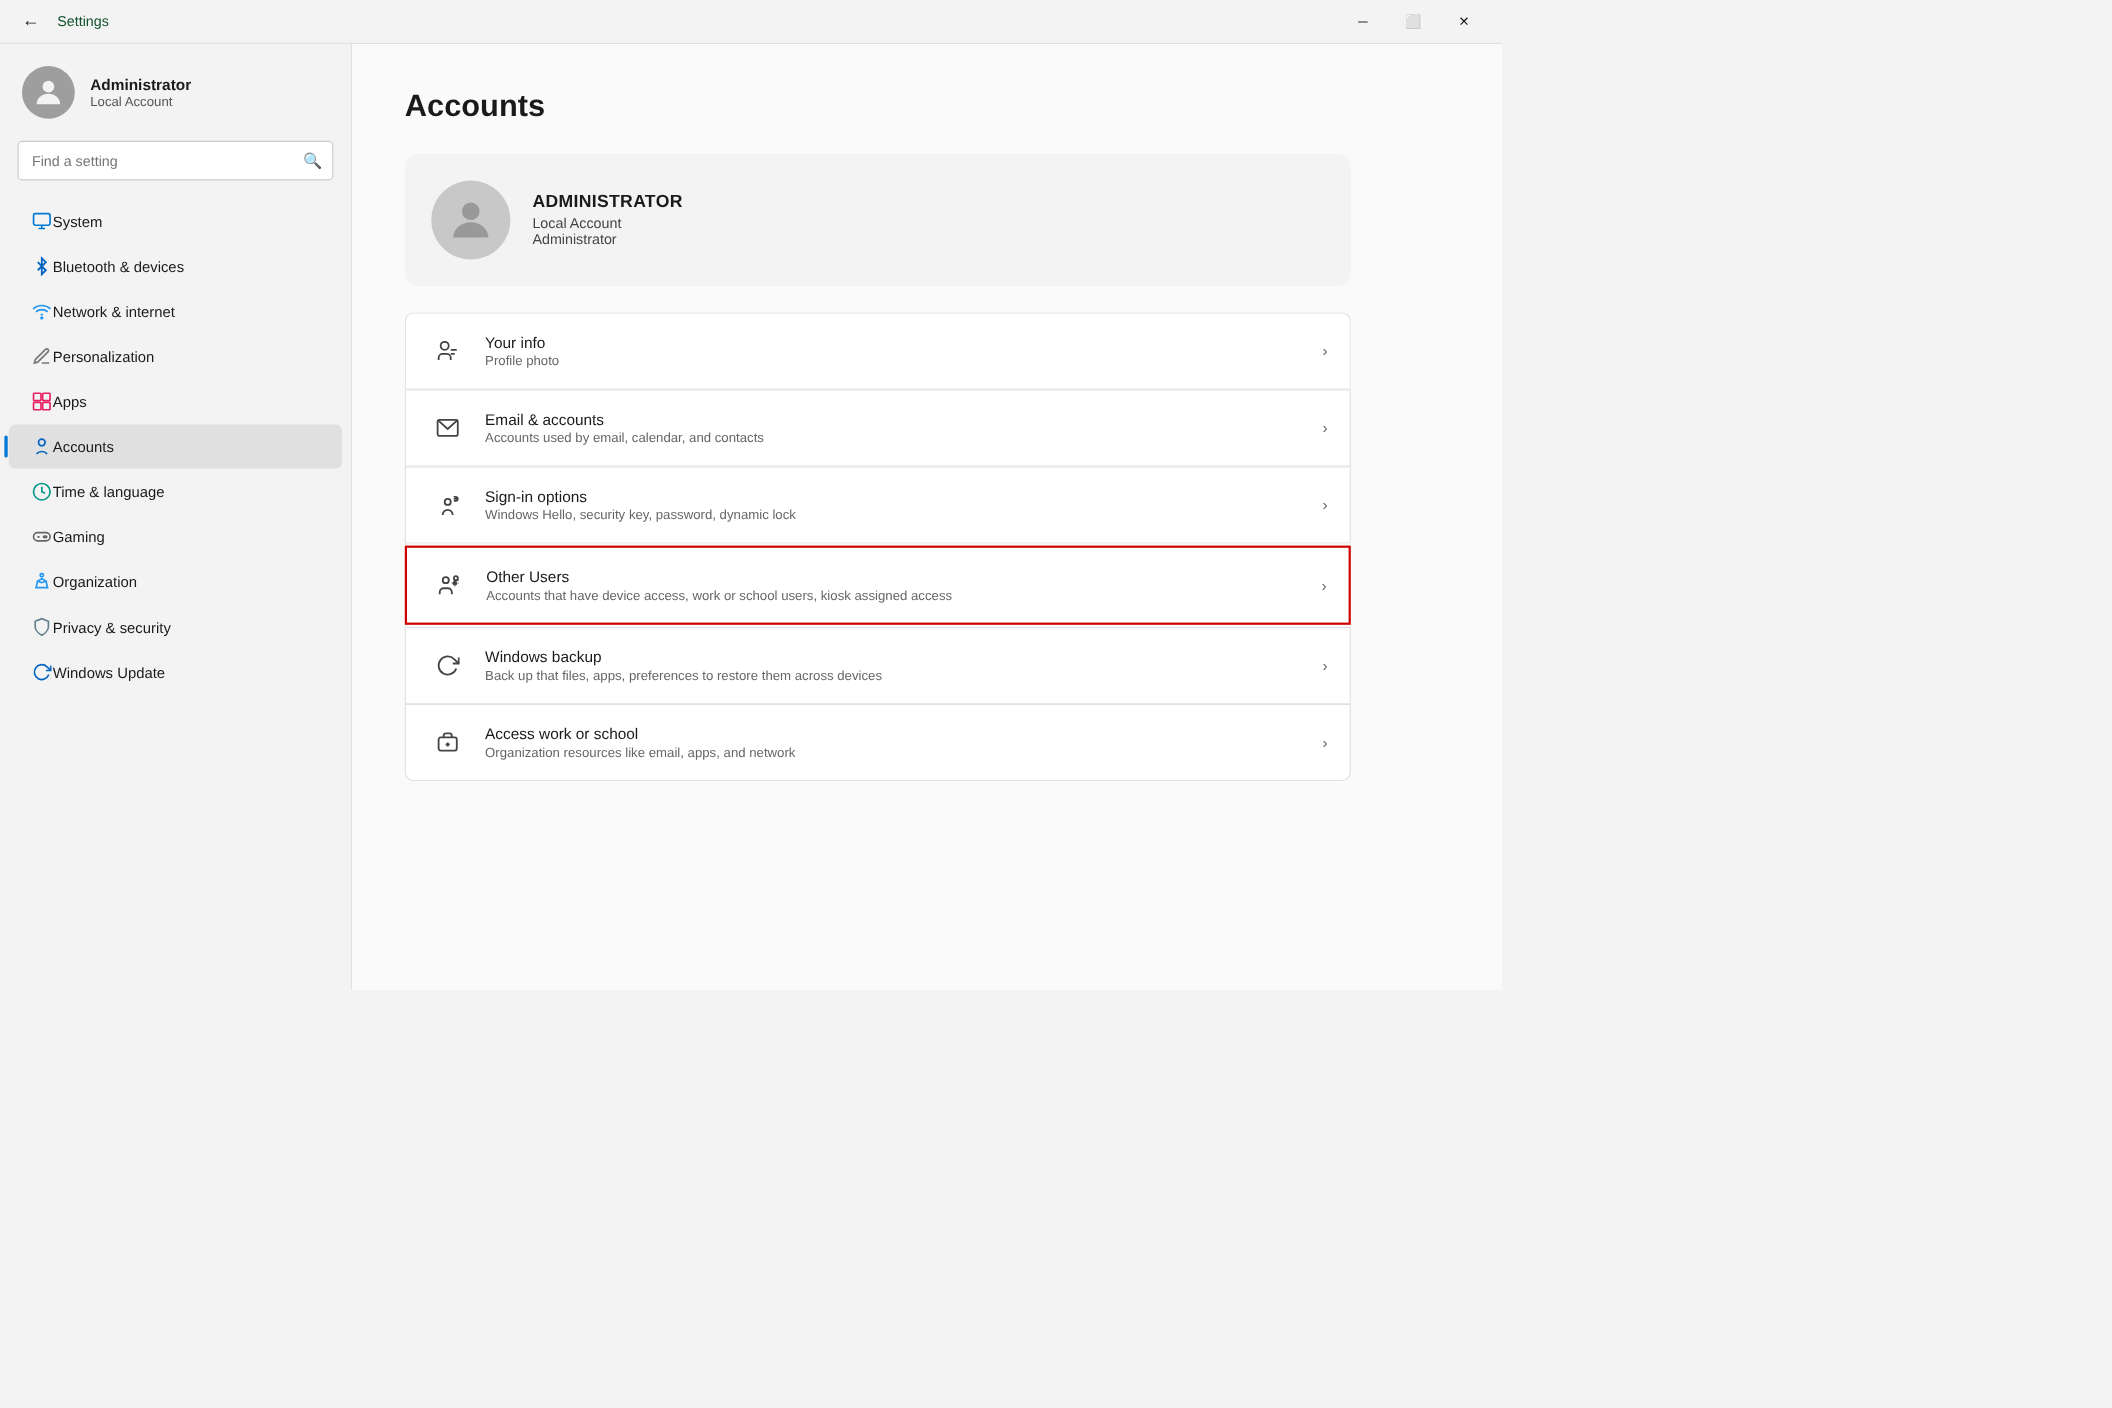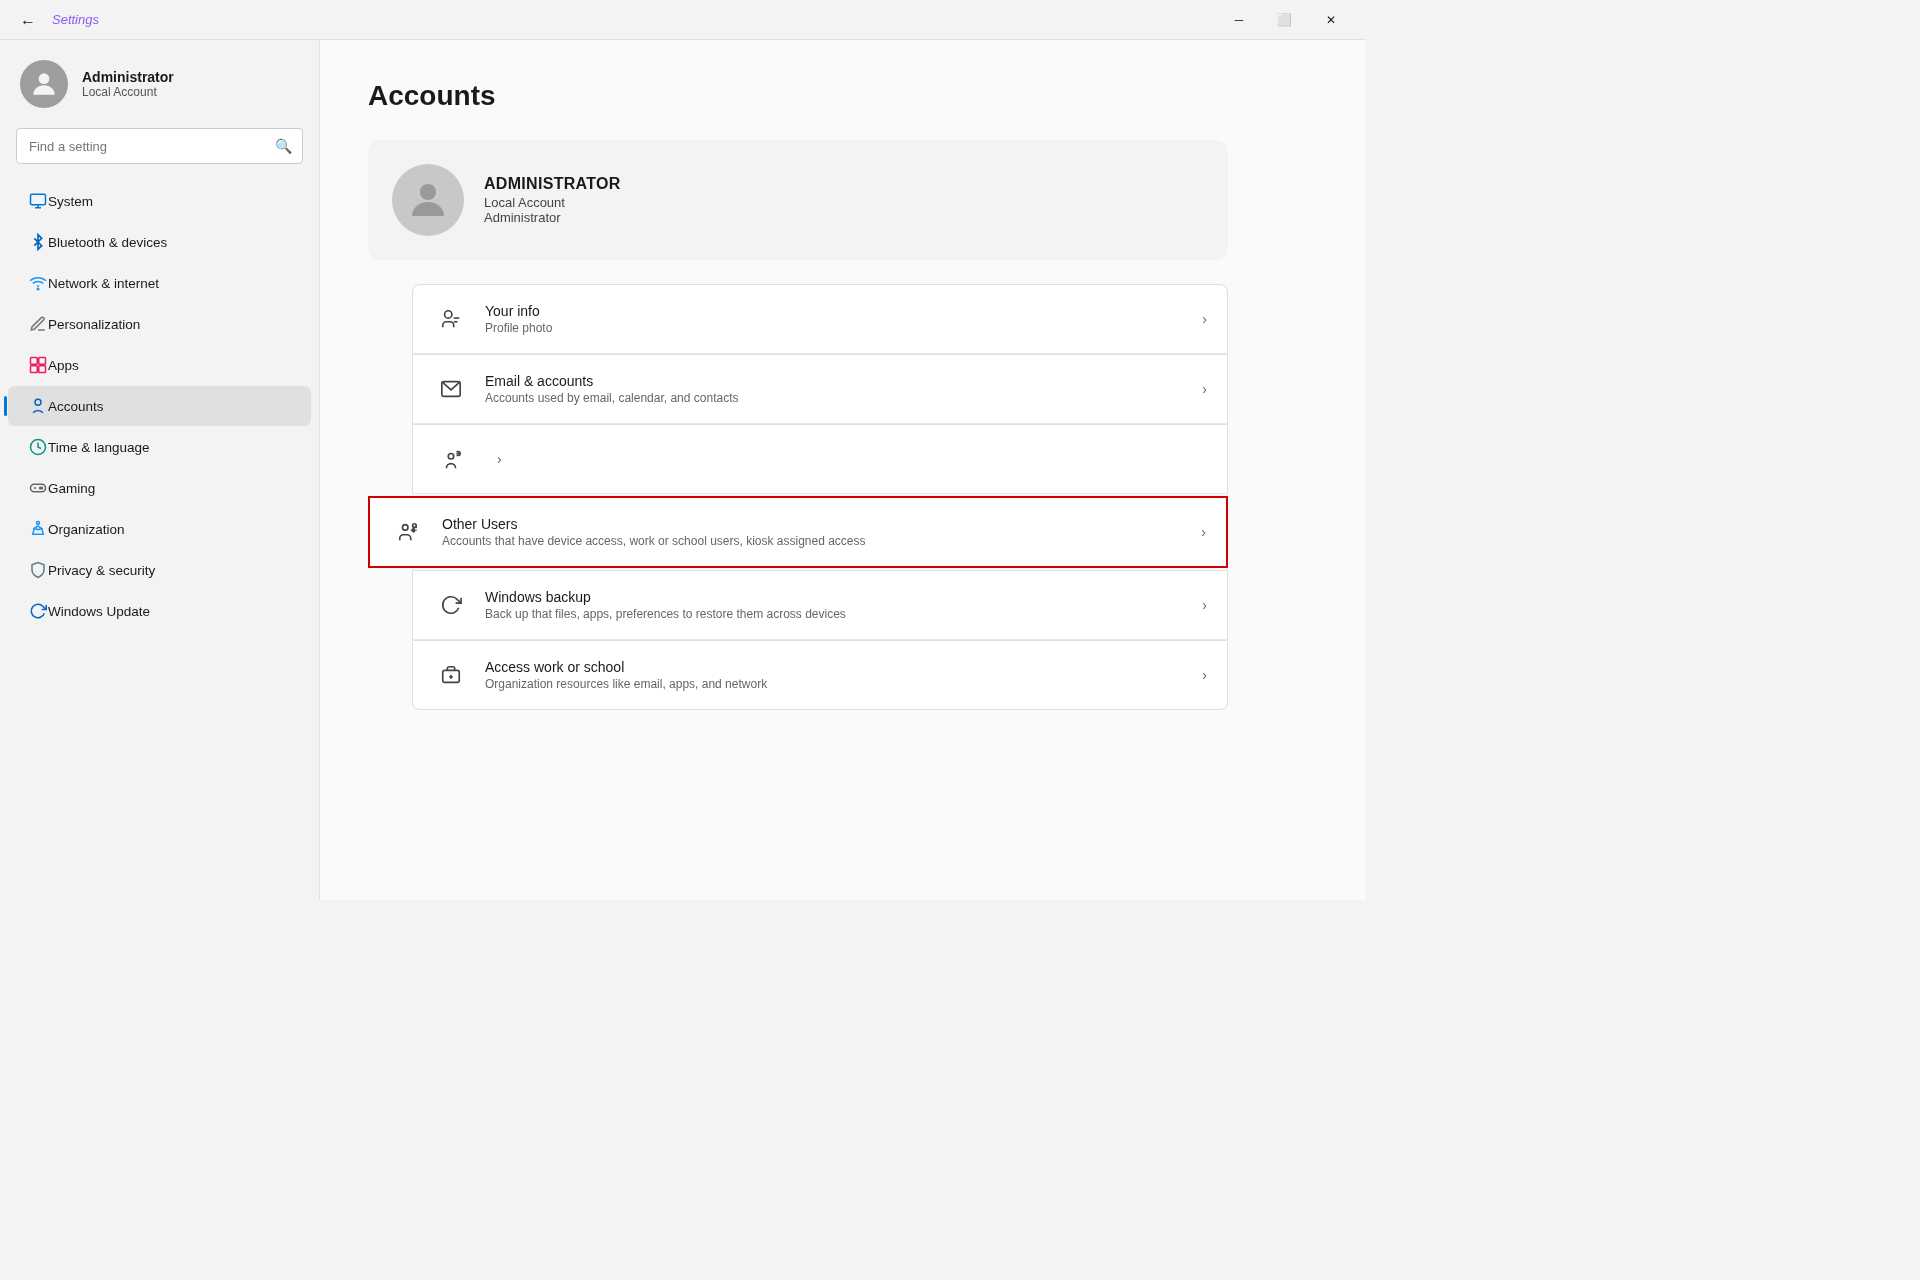--- a/index.html
+++ b/index.html
@@ -23,22 +23,21 @@
       padding: 0 12px;
       border-bottom: 1px solid #e0e0e0;
     }
     .titlebar-left {
       display: flex;
       align-items: center;
       gap: 8px;
     }
     .titlebar-title {
       font-size: 13px;
-      color: #8b5cf6;
-      font-style: italic;
+      color: #14532d;
     }
     .titlebar-controls {
       display: flex;
       gap: 0;
     }
     .titlebar-btn {
       width: 46px;
       height: 32px;
       background: transparent;
       border: none;
@@ -241,21 +240,20 @@
       display: flex;
       align-items: center;
       background: white;
       border: 1px solid #e0e0e0;
       border-radius: 0;
       padding: 16px 20px;
       cursor: pointer;
       transition: background 0.1s;
       text-decoration: none;
       color: inherit;
-      margin-left: 44px;
     }
     .settings-item:first-child { border-radius: 8px 8px 0 0; }
     .settings-item:last-child { border-radius: 0 0 8px 8px; }
     .settings-item:not(:last-child) { border-bottom: 1px solid #e8e8e8; }
     .settings-item.highlighted {
       border: 2px solid #d00000;
       z-index: 2;
       position: relative;
       border-radius: 0;
       margin: 2px 0;
@@ -500,20 +498,24 @@
       </div>
 
       <div class="settings-item">
         <div class="settings-item-icon">
           <svg width="22" height="22" viewBox="0 0 24 24" fill="none" stroke="#444" stroke-width="1.8">
             <circle cx="12" cy="9" r="3"></circle>
             <path d="M7 22a5 5 0 0 1 10 0"></path>
             <path d="M18 8h2a2 2 0 0 0 0-4h-2"></path>
             <line x1="18" y1="6" x2="22" y2="6"></line>
           </svg>
+        </div>
+        <div class="settings-item-text">
+          <div class="settings-item-title">Sign-in options</div>
+          <div class="settings-item-desc">Windows Hello, security key, password, dynamic lock</div>
         </div>
         <span class="settings-item-chevron">›</span>
       </div>
 
       <div class="settings-item highlighted">
         <div class="settings-item-icon">
           <svg width="22" height="22" viewBox="0 0 24 24" fill="none" stroke="#444" stroke-width="1.8">
             <circle cx="9" cy="7" r="3"></circle>
             <path d="M3 21v-2a4 4 0 0 1 4-4h4a4 4 0 0 1 4 4v2"></path>
             <circle cx="18" cy="10" r="1.5" fill="#444"></circle>

